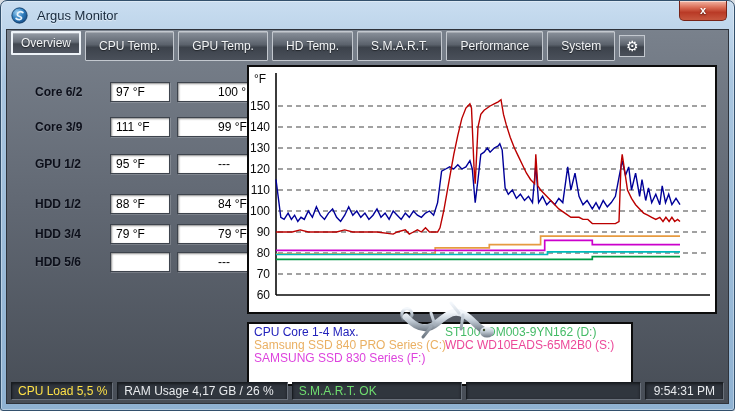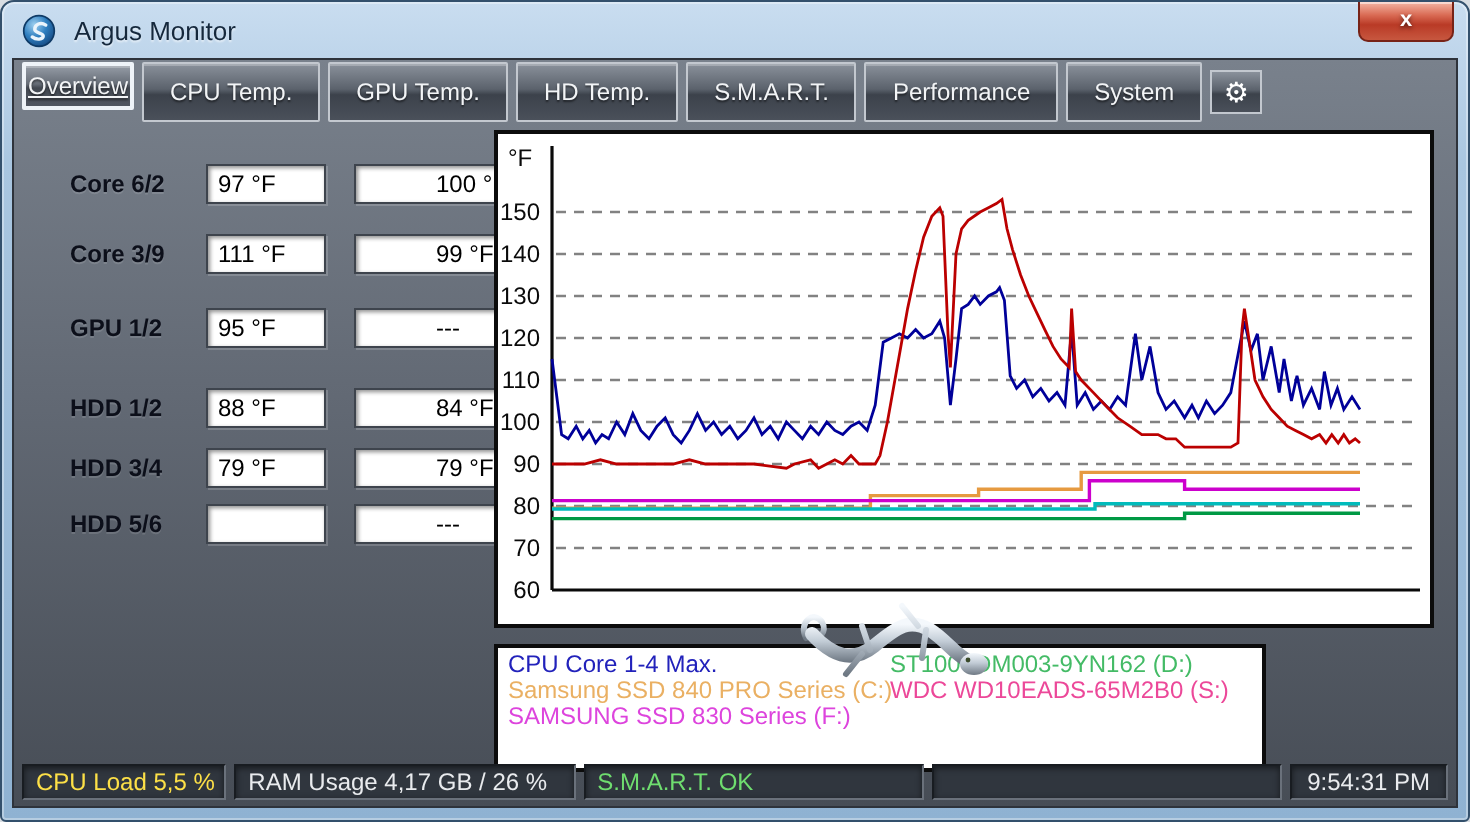--- a/index.html
+++ b/index.html
@@ -18,33 +18,33 @@
   .content{position:absolute;left:5px;right:5px;top:28px;bottom:6px;
     background:linear-gradient(180deg,#79818c 0%,#626974 45%,#474d56 100%);
     border:1px solid #2e333b;box-sizing:border-box;}
   
   .tabbar{position:absolute;left:4px;top:4px;right:4px;height:24px;display:flex;align-items:center;}
   .tab-list{display:flex;gap:4px;}
   .tab{height:20px;padding:4px 13px;display:flex;align-items:center;color:#f2f4f6;font-size:12px;
     background:linear-gradient(180deg,#8a919b 0%,#5b626c 45%,#3c424b 55%,#4a505a 100%);
     border:1px solid #c3c8cf;border-radius:1px;cursor:pointer;white-space:nowrap;
     box-shadow:inset 0 1px 0 rgba(255,255,255,.25);text-shadow:0 1px 1px rgba(0,0,0,.5);}
-  .tab.selected{border:2px solid #eef3f8;padding:0 1px;
-    background:linear-gradient(180deg,#959ca6 0%,#666d77 45%,#424851 55%,#505661 100%);text-decoration:underline;}
+  .tab.selected{border:2px solid #eef3f8;padding:0 8px;
+    background:linear-gradient(180deg,#959ca6 0%,#666d77 45%,#424851 55%,#505661 100%);}
   .gear-btn{width:24px;height:20px;margin-left:4px;display:flex;align-items:center;justify-content:center;
     background:linear-gradient(180deg,#8a919b 0%,#5b626c 45%,#3c424b 55%,#4a505a 100%);
     border:1px solid #c3c8cf;color:#fff;font-size:14px;cursor:pointer;}
   
   .sensor-row{position:absolute;height:20px;}
   .sensor-label{position:absolute;left:28px;top:0;width:72px;line-height:20px;
     font-size:12px;font-weight:bold;color:#0c0f1a;text-shadow:0 1px 0 rgba(255,255,255,.12);}
   .sensor-val{position:absolute;top:0;width:48px;height:16px;background:#fff;color:#000;
     font-size:12px;padding:2px 5px 0 5px;border:1px solid #3e444d;
     box-shadow:inset 1px 1px 2px rgba(0,0,0,.45), 1px 1px 0 rgba(255,255,255,.18);}
-  .v1{left:96px;} .v2{left:170px;padding-left:40px;}
+  .v1{left:103px;} .v2{left:170px;padding-left:40px;}
   
   .chart-panel{position:absolute;left:240px;top:35px;width:470px;height:249px;background:#fff;
     border:2px solid #0c0c0c;box-sizing:border-box;}
   .legend-panel{position:absolute;left:240px;top:292px;width:386px;height:64px;background:#fff;
     border:2px solid #0c0c0c;box-sizing:border-box;font-size:12px;line-height:13px;}
   .legend-col{position:absolute;top:2px;}
   .legend-col.c1{left:5px;} .legend-col.c2{left:196px;}
   .legend-item{white-space:nowrap;}
   .gecko{position:absolute;left:390px;top:255px;width:100px;height:66px;}
   

